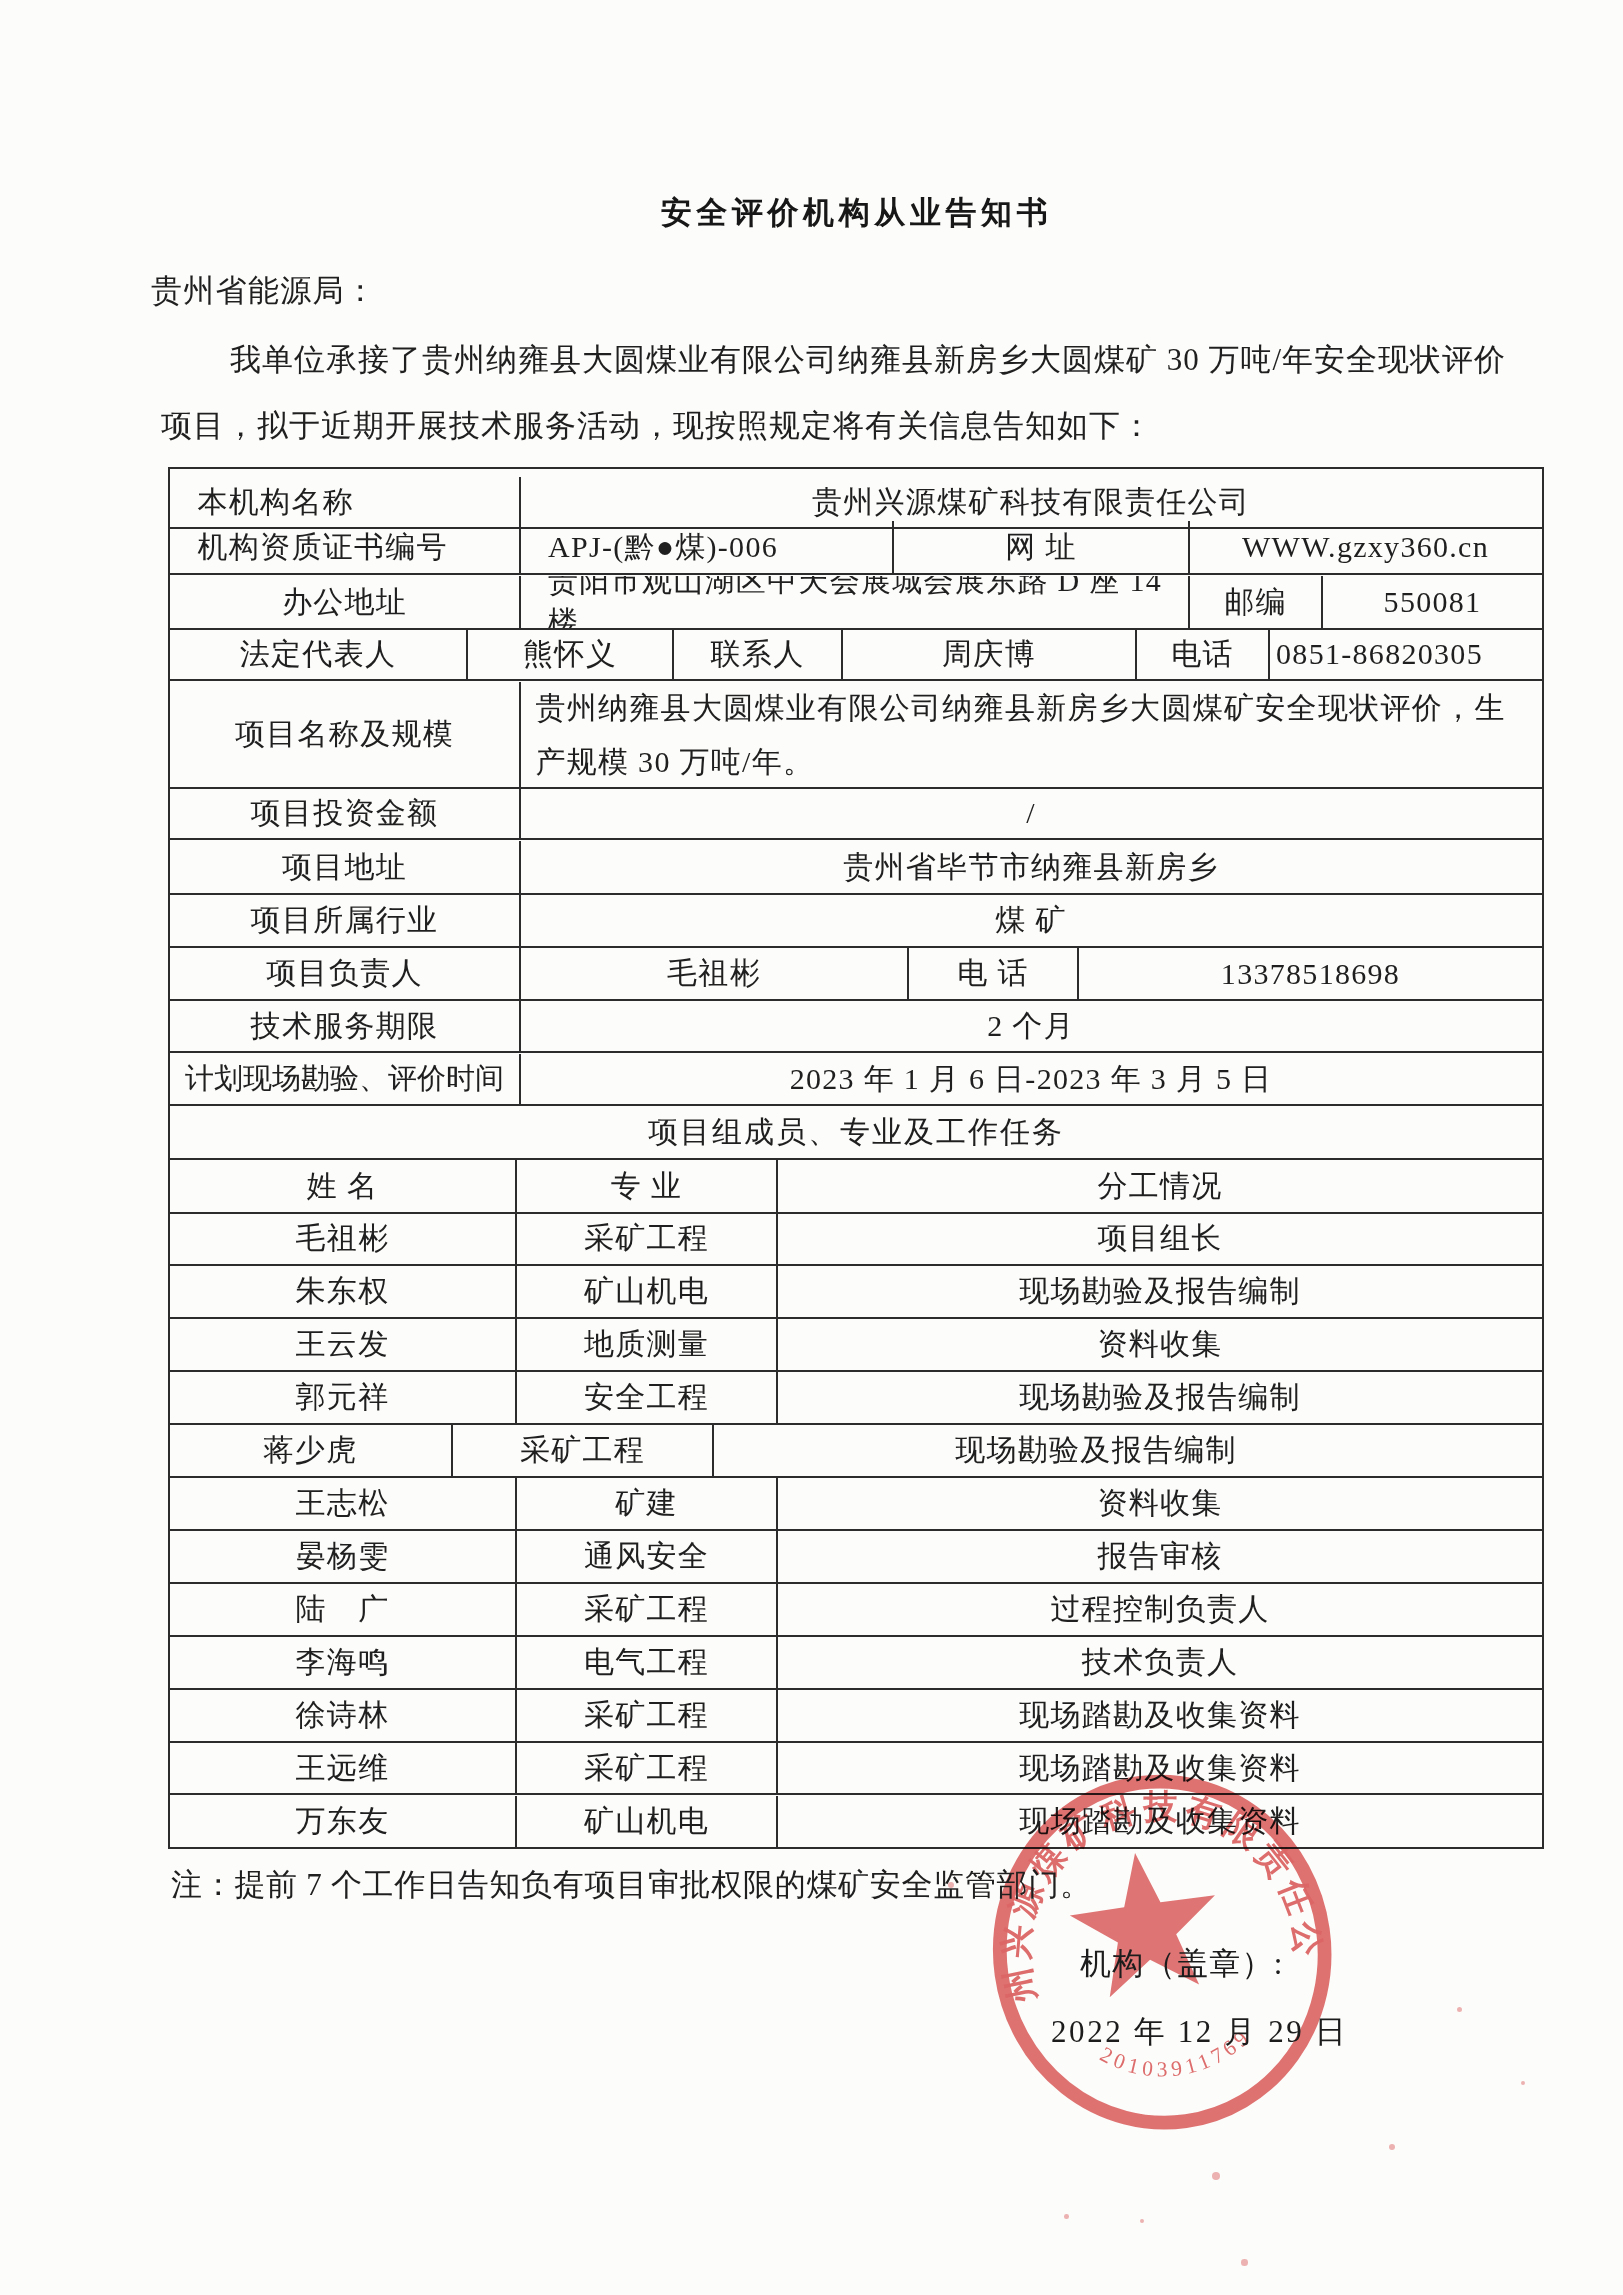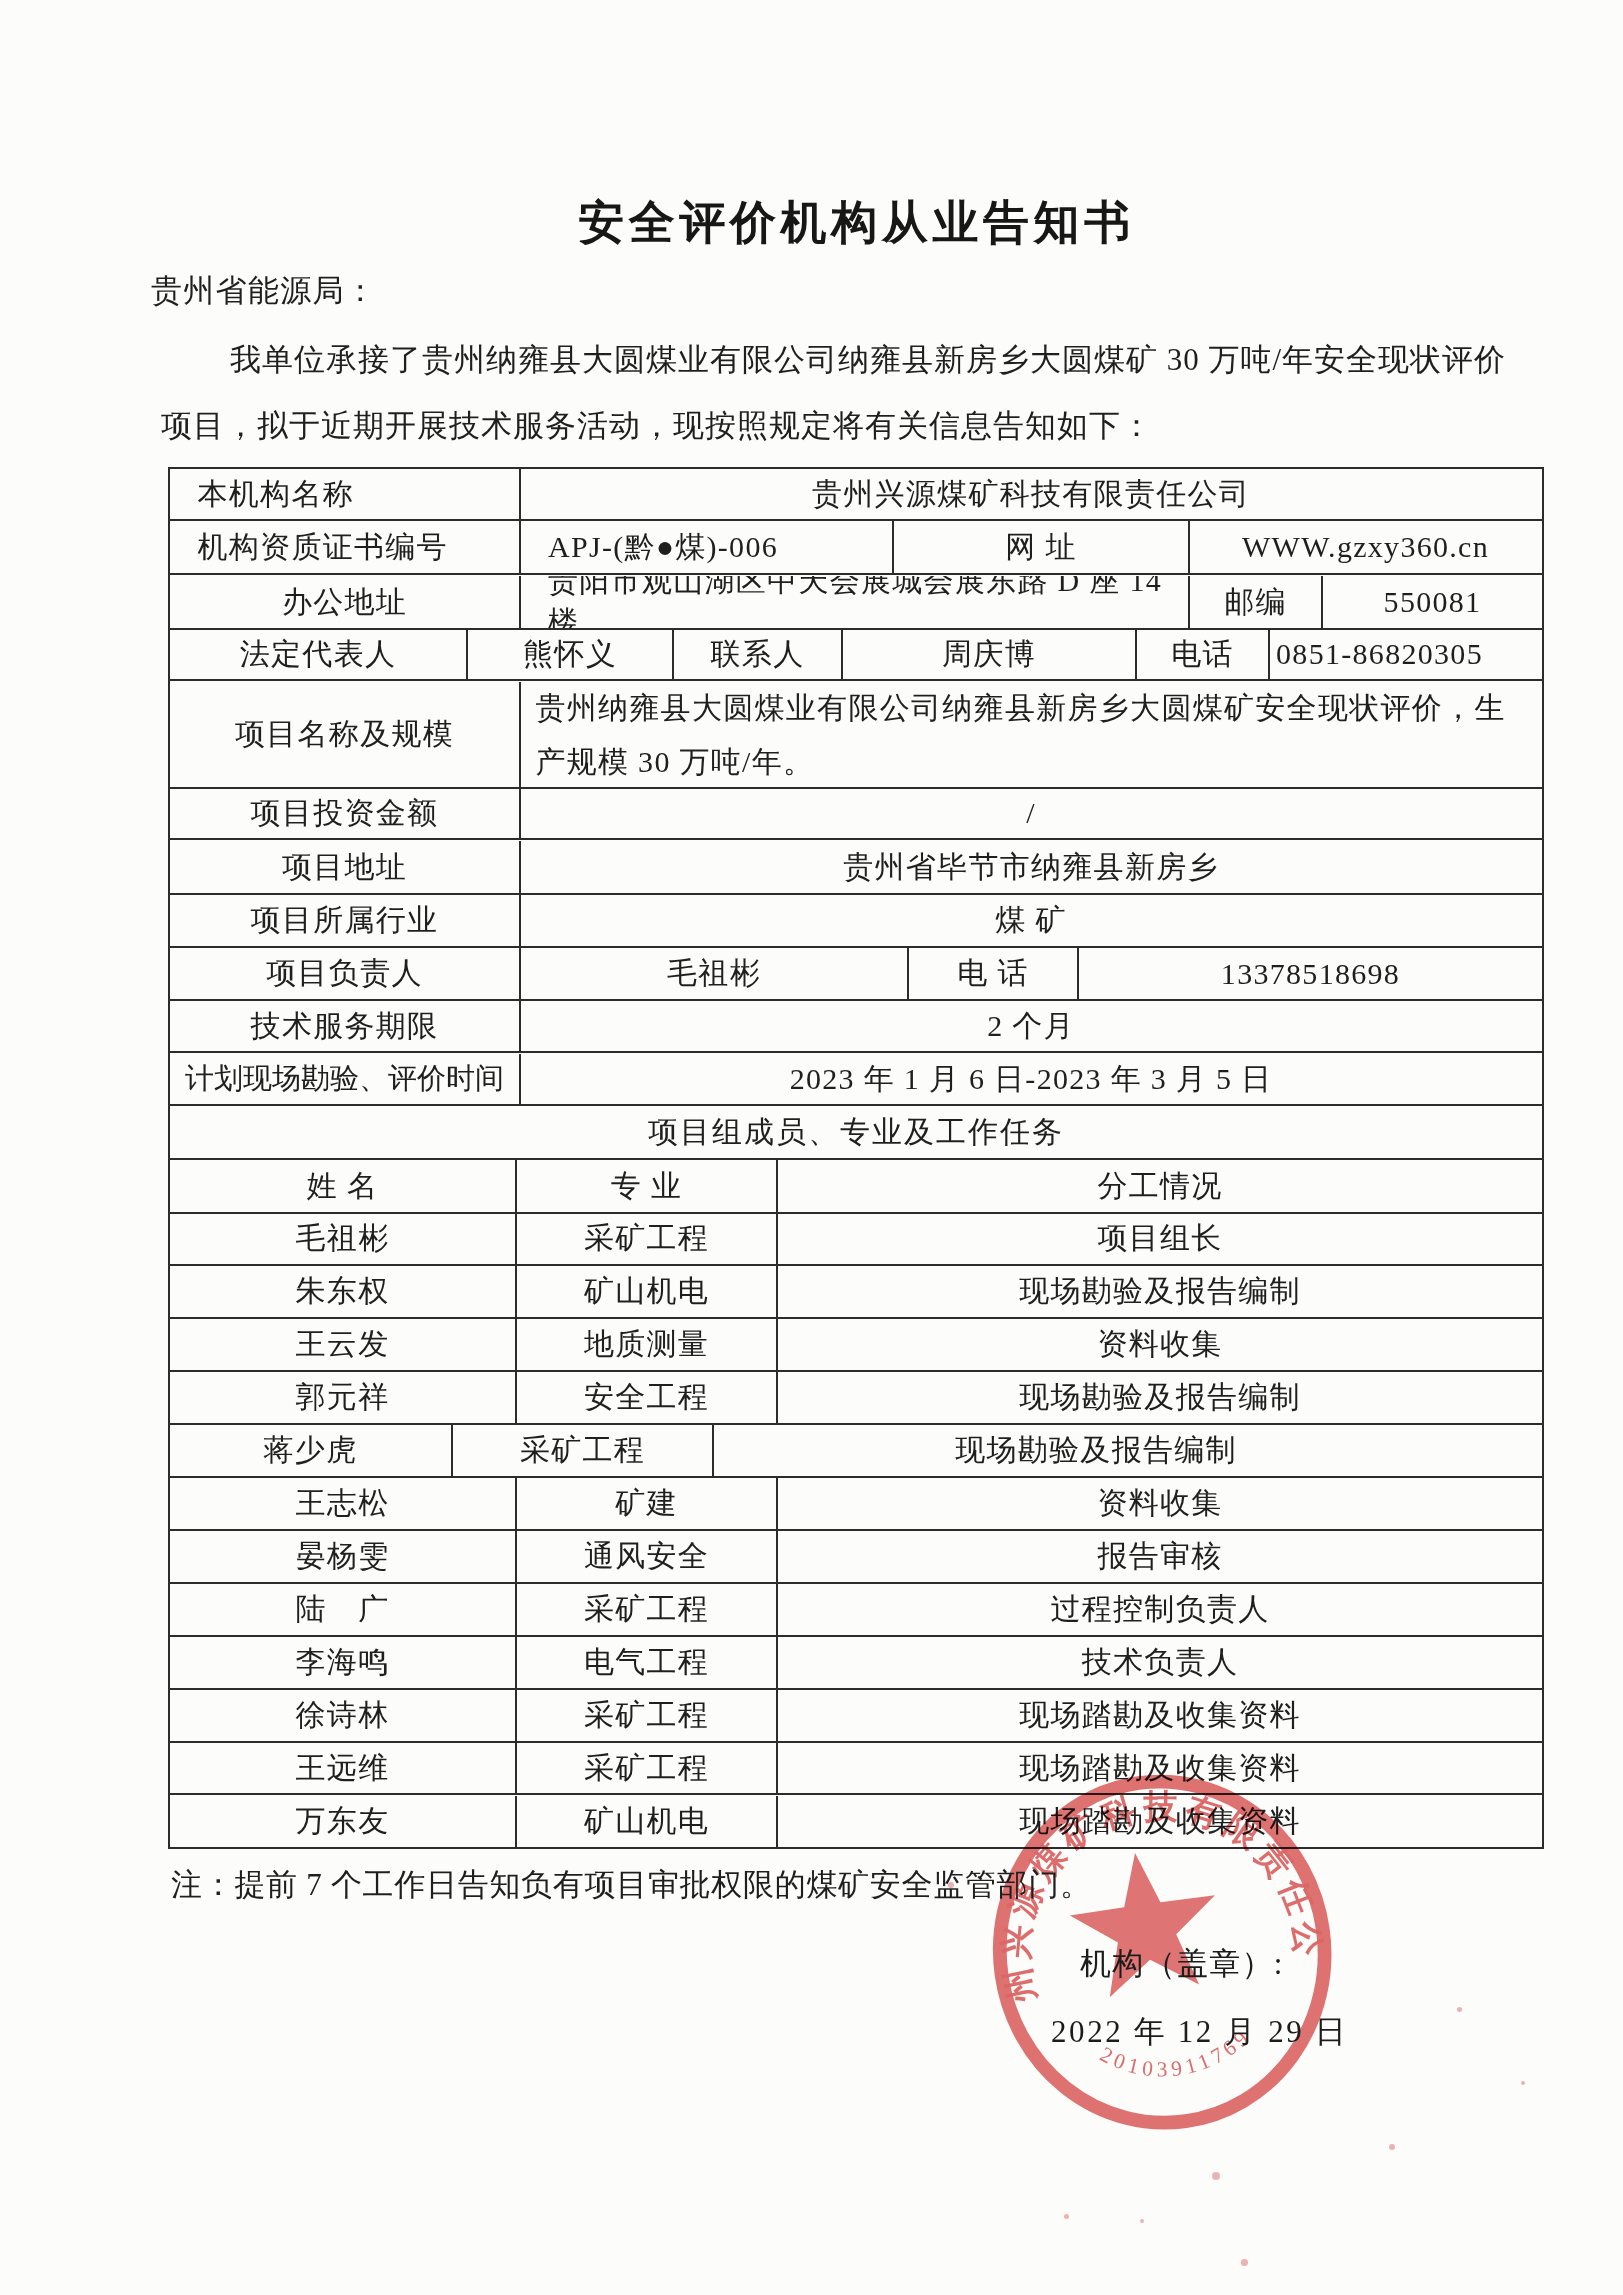--- a/index.html
+++ b/index.html
@@ -4,21 +4,21 @@
 <style>
   * { margin:0; padding:0; box-sizing:border-box; }
   body { background:#777; font-family:"Liberation Serif","DejaVu Serif",serif; }
   .page {
     position:relative; width:1623px; height:2295px;
     background:#fcfcfa; overflow:hidden; color:#1f1f1f;
   }
   .abs { position:absolute; }
   .doc-title {
     left:169px; top:192px; width:1375px; text-align:center;
-    font-size:46px; font-weight:700; letter-spacing:4.6px; color:#171717;
+    font-size:31px; font-weight:700; letter-spacing:4.6px; color:#171717;
   }
   .salutation { left:151px; top:270px; font-size:31px; letter-spacing:1.3px; }
   .intro-line { font-size:31px; letter-spacing:1px; white-space:nowrap; }
   .intro-1 { left:230px; top:339px; }
   .intro-2 { left:161px; top:405px; }
 
   
   .info-table {
     left:168px; top:467px; width:1376px; height:1382px;
     border:2px solid #2c2c2c;
@@ -59,21 +59,21 @@
 
 <div class="page">
 
   <div class="abs doc-title">安全评价机构从业告知书</div>
   <div class="abs salutation">贵州省能源局：</div>
   <div class="abs intro-line intro-1">我单位承接了贵州纳雍县大圆煤业有限公司纳雍县新房乡大圆煤矿 30 万吨/年安全现状评价</div>
   <div class="abs intro-line intro-2">项目，拟于近期开展技术服务活动，现按照规定将有关信息告知如下：</div>
 
   <div class="abs info-table">
 
-    <div class="trow" style="top:0;height:52px">
+    <div class="trow" style="top:8px;height:52px">
       <div class="tcell left" style="width:351px">本机构名称</div>
       <div class="tcell end" style="width:1020px">贵州兴源煤矿科技有限责任公司</div>
     </div>
 
     <div class="trow" style="top:52px;height:54px">
       <div class="tcell left" style="width:351px">机构资质证书编号</div>
       <div class="tcell left-sm" style="width:373px">APJ-(黔●煤)-006</div>
       <div class="tcell" style="width:296px">网  址</div>
       <div class="tcell end" style="width:351px">WWW.gzxy360.cn</div>
     </div>

